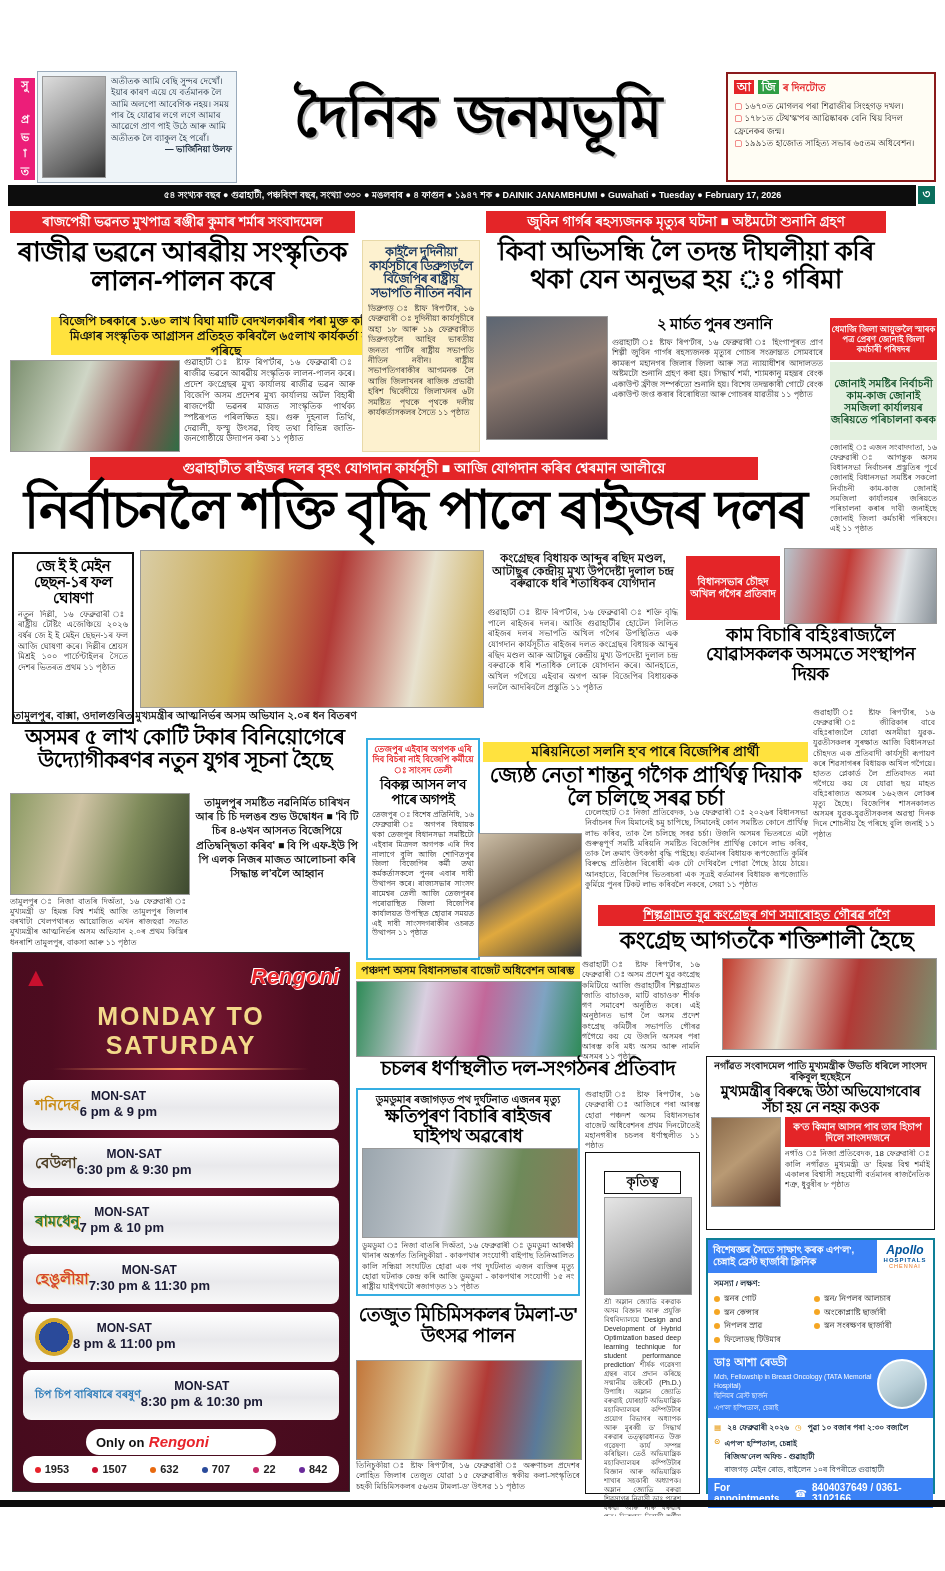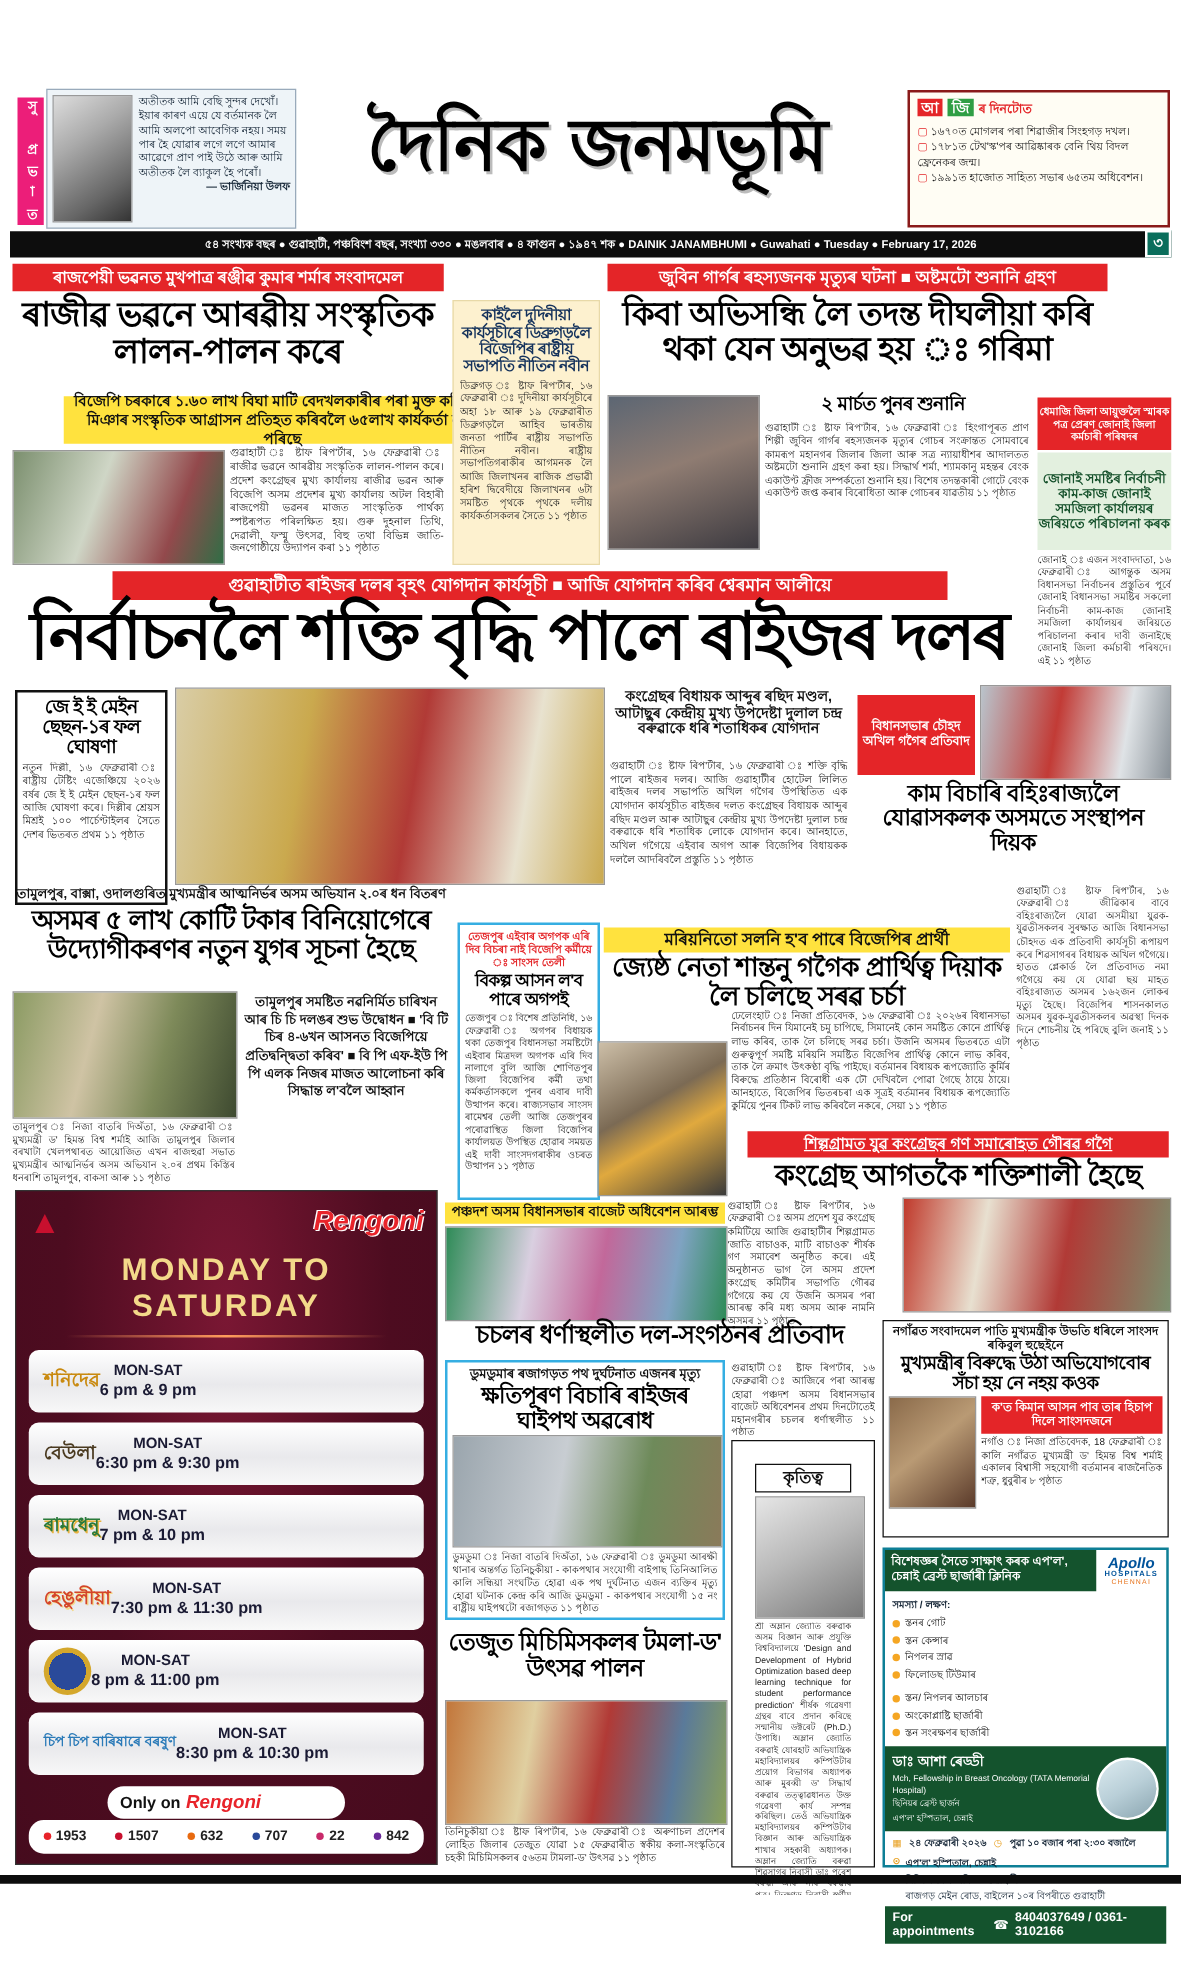--- a/index.html
+++ b/index.html
@@ -15,21 +15,21 @@
   .redbox{background:#e42528;color:#fff;font-weight:bold;text-align:center;line-height:1.2;display:flex;align-items:center;justify-content:center;}
   .greenbox{background:#e3f0df;color:#14502a;font-weight:900;text-align:center;line-height:1.15;display:flex;align-items:center;justify-content:center;}
   .creambox{background:#fdf1cf;border:1px solid #e8d9a8;}
   .bluebox{border:2px solid #35aee2;background:#fff;}
   .sq{color:#e42528;font-weight:bold;}
   .vert{writing-mode:vertical-rl;text-orientation:upright;}
   .card{background:linear-gradient(180deg,#ffffff,#e9e9ec 55%,#f8f8f8);border-radius:8px;display:flex;align-items:center;padding:4px 12px;}
   .card .time{font-weight:bold;color:#1a1a33;text-align:center;line-height:1.25;font-size:12px;}
   .card .time .t2{font-size:13px;}
   .showname{font-weight:900;font-size:15px;line-height:1.05;text-align:center;}
-  .tealhdr{background:#14532d;color:#fff;font-weight:bold;}
+  .tealhdr{background:#3b82f6;color:#fff;font-weight:bold;}
   .dot{display:inline-block;width:6px;height:6px;border-radius:50%;background:#f5a623;margin-right:4px;vertical-align:middle;}
 </style>
 </head>
 <body>
 
 <div class="page">
 
   <div class="abs vert" style="left:14px;top:78px;width:21px;height:102px;background:#ec1e79;color:#fff;font-weight:bold;font-size:11px;text-align:center;letter-spacing:2px;">সুপ্ৰভাত</div>
 
   <div class="abs" style="left:37px;top:71px;width:200px;height:112px;border:1px solid #9ab;background:#eef4f8;display:flex;padding:4px;box-sizing:border-box;gap:5px;">
@@ -208,21 +208,21 @@
     <div style="display:flex;">
       <div class="tealhdr" style="flex:1;font-size:9.6px;padding:4px 5px;line-height:1.3;">বিশেষজ্ঞৰ সৈতে সাক্ষাৎ কৰক এপ'ল', চেন্নাই ব্ৰেস্ট ছাৰ্জাৰী ক্লিনিক</div>
       <div style="width:56px;text-align:center;padding-top:3px;">
         <div style="color:#00539b;font-style:italic;font-weight:900;font-size:12px;">Apollo</div>
         <div style="color:#00539b;font-size:6px;font-weight:bold;letter-spacing:1px;">HOSPITALS</div>
         <div style="color:#e87722;font-size:5.5px;letter-spacing:1px;">CHENNAI</div>
       </div>
     </div>
     <div style="padding:4px 6px;font-size:8px;">
       <div style="font-weight:900;color:#123;margin-bottom:2px;">সমস্যা / লক্ষণ:</div>
-      <div style="display:flex;gap:6px;flex-direction:column;">
+      <div style="display:flex;gap:6px;">
         <div style="flex:1;line-height:1.7;">
           <div><span class="dot"></span><span>স্তনৰ গোট</span></div>
           <div><span class="dot"></span><span>স্তন কেন্সাৰ</span></div>
           <div><span class="dot"></span><span>নিপলৰ স্ৰাৱ</span></div>
           <div><span class="dot"></span><span>ফিলোডছ টিউমাৰ</span></div>
         </div>
         <div style="flex:1.2;line-height:1.7;">
           <div><span class="dot"></span><span>স্তন/ নিপলৰ আলচাৰ</span></div>
           <div><span class="dot"></span><span>অংকোপ্লাষ্টি ছাৰ্জাৰী</span></div>
           <div><span class="dot"></span><span>স্তন সংৰক্ষণৰ ছাৰ্জাৰী</span></div>

